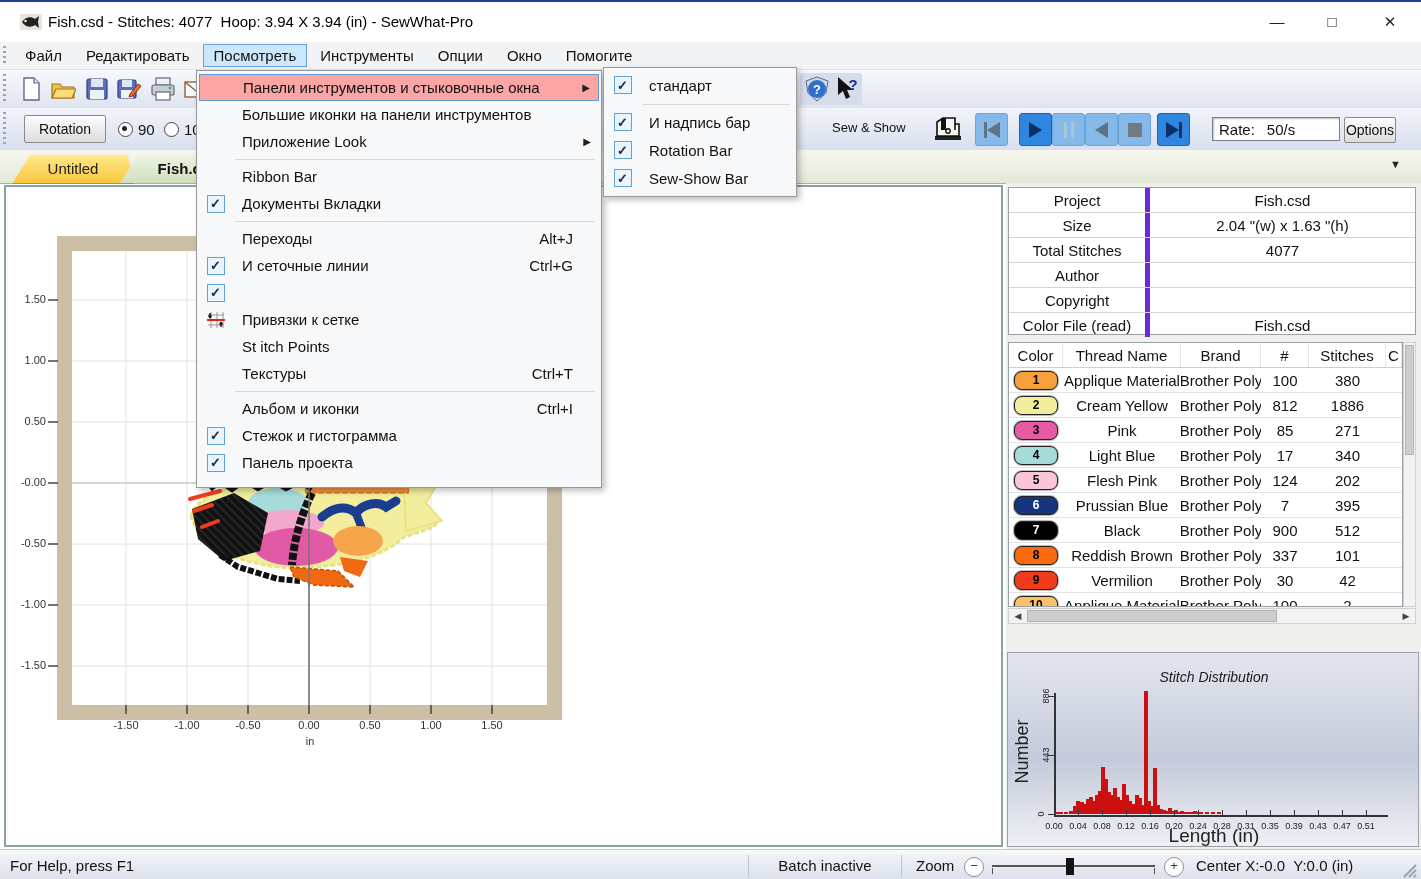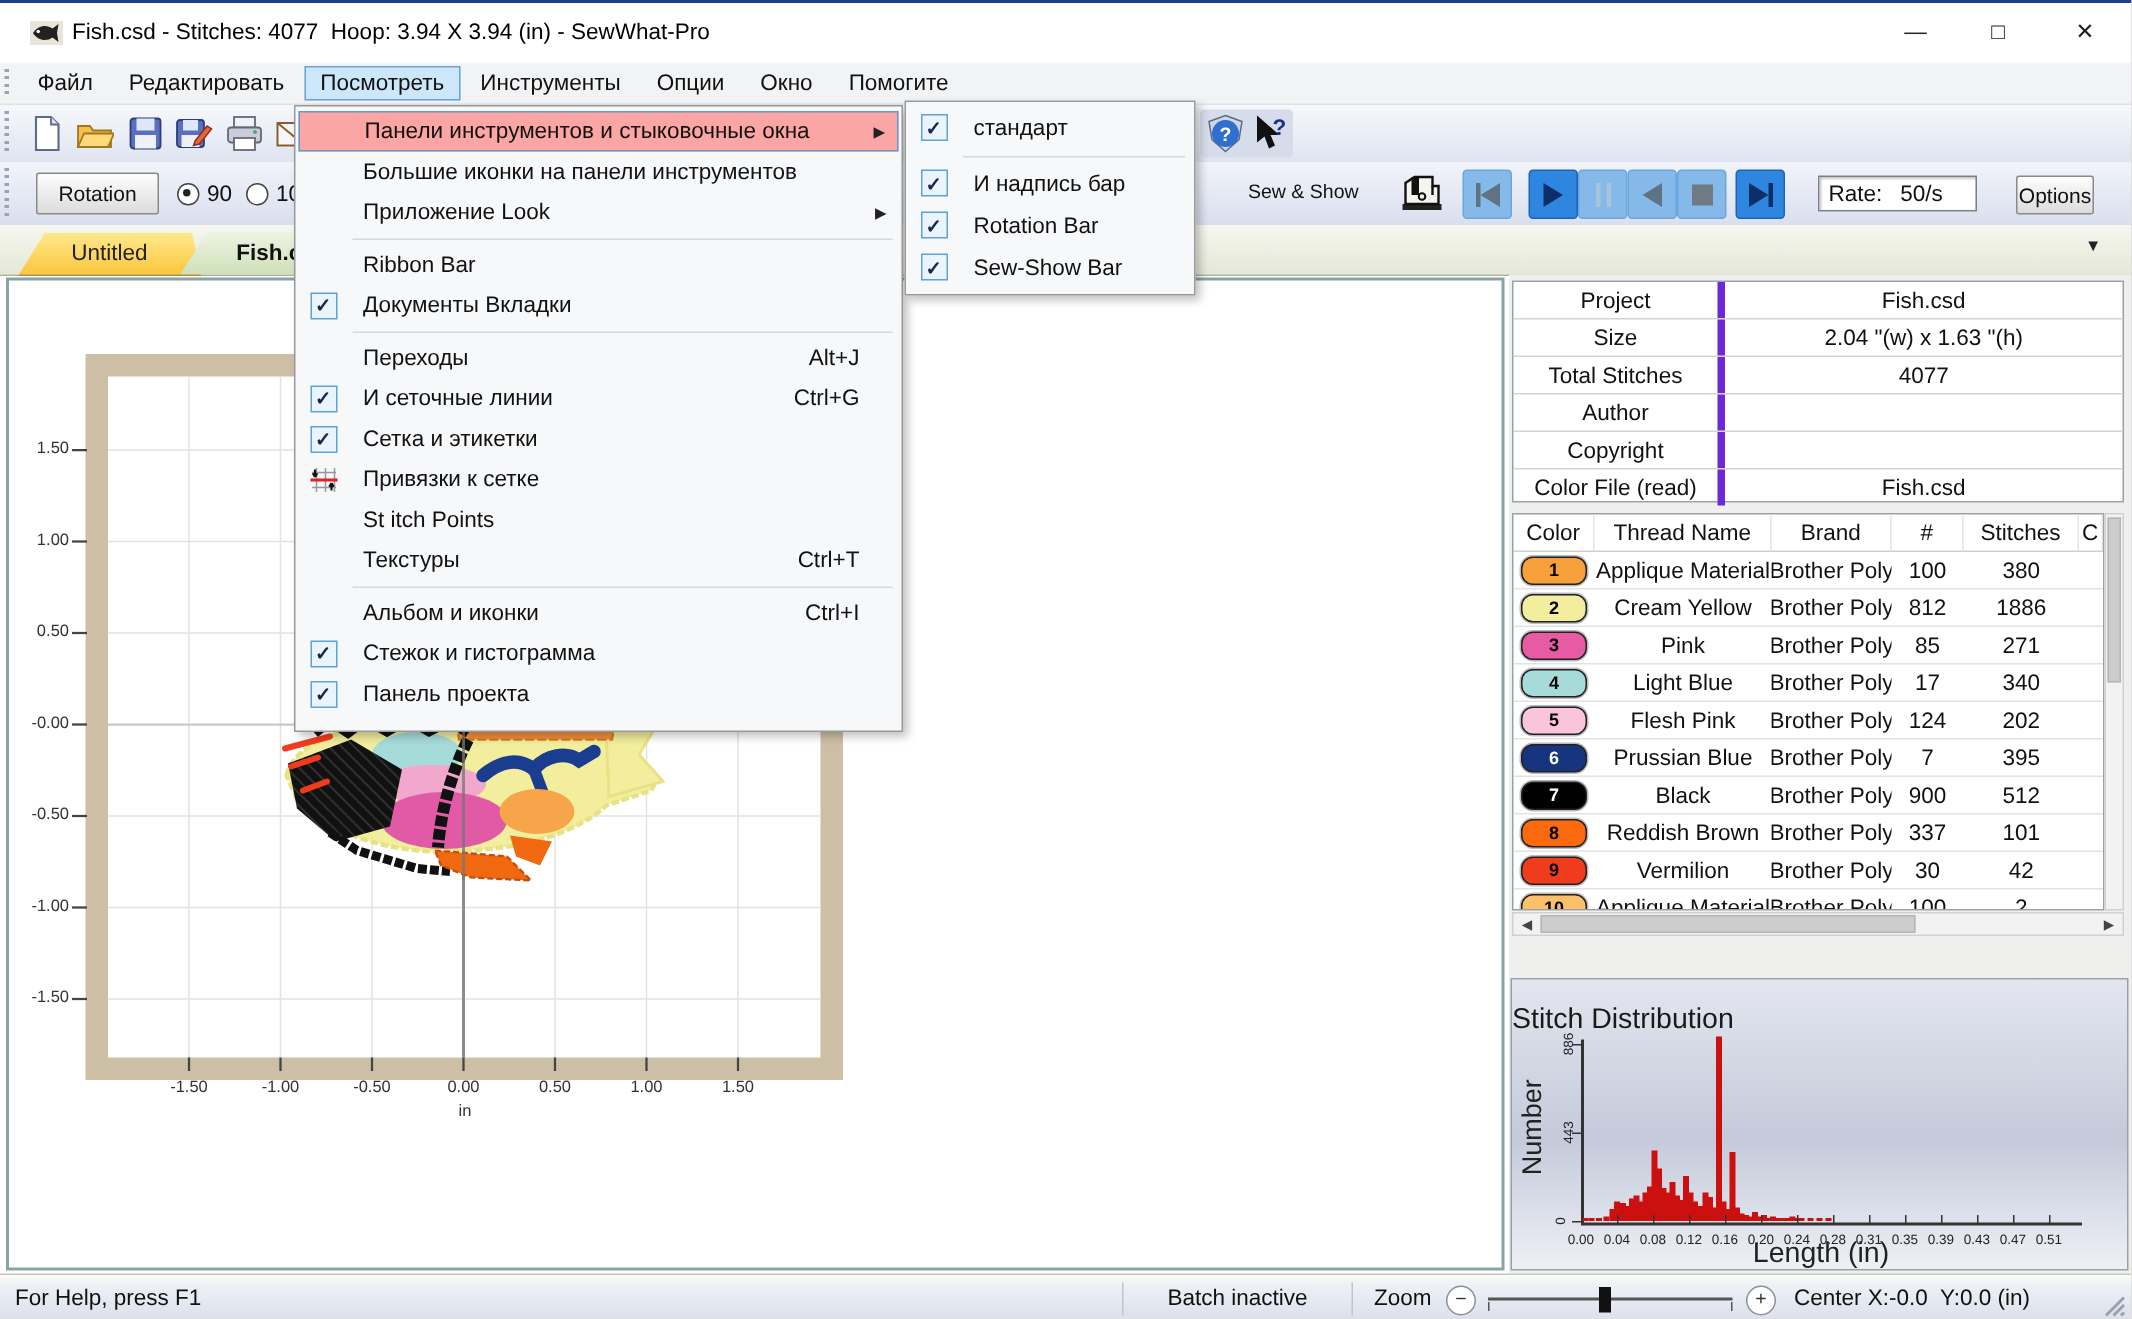--- a/index.html
+++ b/index.html
@@ -186,21 +186,21 @@
     <div class="mediabtn mb-dis" style="left:1085px;color:#5f7385;">
       <div class="tri-l"></div>
     </div>
     <div class="mediabtn mb-dis" style="left:1118px;color:#707a84;">
       <div style="width:14px;height:14px;background:currentColor;"></div>
     </div>
     <div class="mediabtn mb-en" style="left:1157px;color:#0b2f66;">
       <div class="tri-r"></div>
         <div class="vbar"></div>
     </div>
-    <div class="abs" style="left:1212px;top:9px;width:106px;height:24px;background:#fff;border:1px solid #7a7f8a;box-shadow:inset 1px 1px 2px #bbb;display:flex;align-items:center;padding:0 6px;gap:12px;box-sizing:border-box;">
+    <div class="abs" style="left:1212px;top:9px;width:128px;height:24px;background:#fff;border:1px solid #7a7f8a;box-shadow:inset 1px 1px 2px #bbb;display:flex;align-items:center;padding:0 6px;gap:12px;box-sizing:border-box;">
       <span>Rate:</span>
       <span>50/s</span>
     </div>
     <div class="btn3d abs" style="left:1344px;top:9px;width:50px;height:24px;">Options</div>
   </div>
 
   <div id="tabbar">
     <div class="tab" style="left:12px;width:122px;background:linear-gradient(#ffe98c,#f9c63e);border-bottom:1px solid #b0913c;color:#222;">Untitled</div>
     <div class="tab" style="left:120px;width:136px;background:linear-gradient(#eef3e2,#cfe0ba);font-weight:bold;color:#111;">Fish.csd</div>
     <div class="abs" style="left:1390px;top:8px;font-size:11px;color:#222;">▼</div>
@@ -465,21 +465,21 @@
       <div class="sb-thumb" style="left:1px;top:2px;width:9px;height:110px;"></div>
     </div>
 
     <div class="sb-track" style="left:2px;top:425px;width:408px;height:16px;">
       <div class="sb-arrow" style="left:2px;top:0;width:14px;height:14px;">◀</div>
       <div class="sb-thumb" style="left:18px;top:1px;width:250px;height:12px;"></div>
       <div class="sb-arrow" style="right:2px;top:0;width:14px;height:14px;">▶</div>
     </div>
 
     <div id="hist">
-      <div class="abs" style="left:0;top:16px;width:412px;text-align:left;font-size:19px;color:#1a1a1a;">Stitch Distribution</div>
+      <div class="abs" style="left:0;top:16px;width:412px;text-align:center;font-size:14px;color:#1a1a1a;font-style:italic;">Stitch Distribution</div>
       <div class="abs" style="left:-56px;top:88px;width:140px;text-align:center;font-size:18px;color:#222;transform:rotate(-90deg);">Number</div>
 
       <div class="abs" style="left:46px;top:40px;width:2px;height:123px;background:#333;"></div>
       <div class="abs" style="left:46px;top:162px;width:334px;height:2px;background:#333;"></div>
       <div id="hist-bars">
           <div class="hbar" style="left: 47.0588px; height: 2px; background: rgb(204, 16, 16);"></div>
           <div class="hbar" style="left: 51.3412px; height: 2px; background: rgb(204, 16, 16);"></div>
           <div class="hbar" style="left: 56.2353px; height: 2px; background: rgb(204, 16, 16);"></div>
           <div class="hbar" style="left: 61.1294px; height: 3px; background: rgb(204, 16, 16);"></div>
           <div class="hbar" style="left: 65.4118px; height: 8px; background: rgb(204, 16, 16);"></div>
@@ -606,21 +606,20 @@
       <div class="vm-gut">
           <div class="vm-check">✓</div>
         </div>
       <div class="vm-label">И сеточные линии</div>
       <div class="vm-short">Ctrl+G</div>
     </div>
     <div class="vm-row" style="top:208px;">
       <div class="vm-gut">
           <div class="vm-check">✓</div>
         </div>
-      <div class="vm-label">Сетка и этикетки</div>
     </div>
     <div class="vm-row" style="top:235px;">
       <div class="vm-gut">
         <svg width="20" height="20" viewBox="0 0 20 20">
           <g stroke="#999" stroke-width="1">
               <line x1="2" y1="5" x2="18" y2="5"></line>
               <line x1="2" y1="15" x2="18" y2="15"></line>
               <line x1="5" y1="2" x2="5" y2="18"></line>
               <line x1="11" y1="2" x2="11" y2="18"></line>
               <line x1="17" y1="2" x2="17" y2="18"></line>

